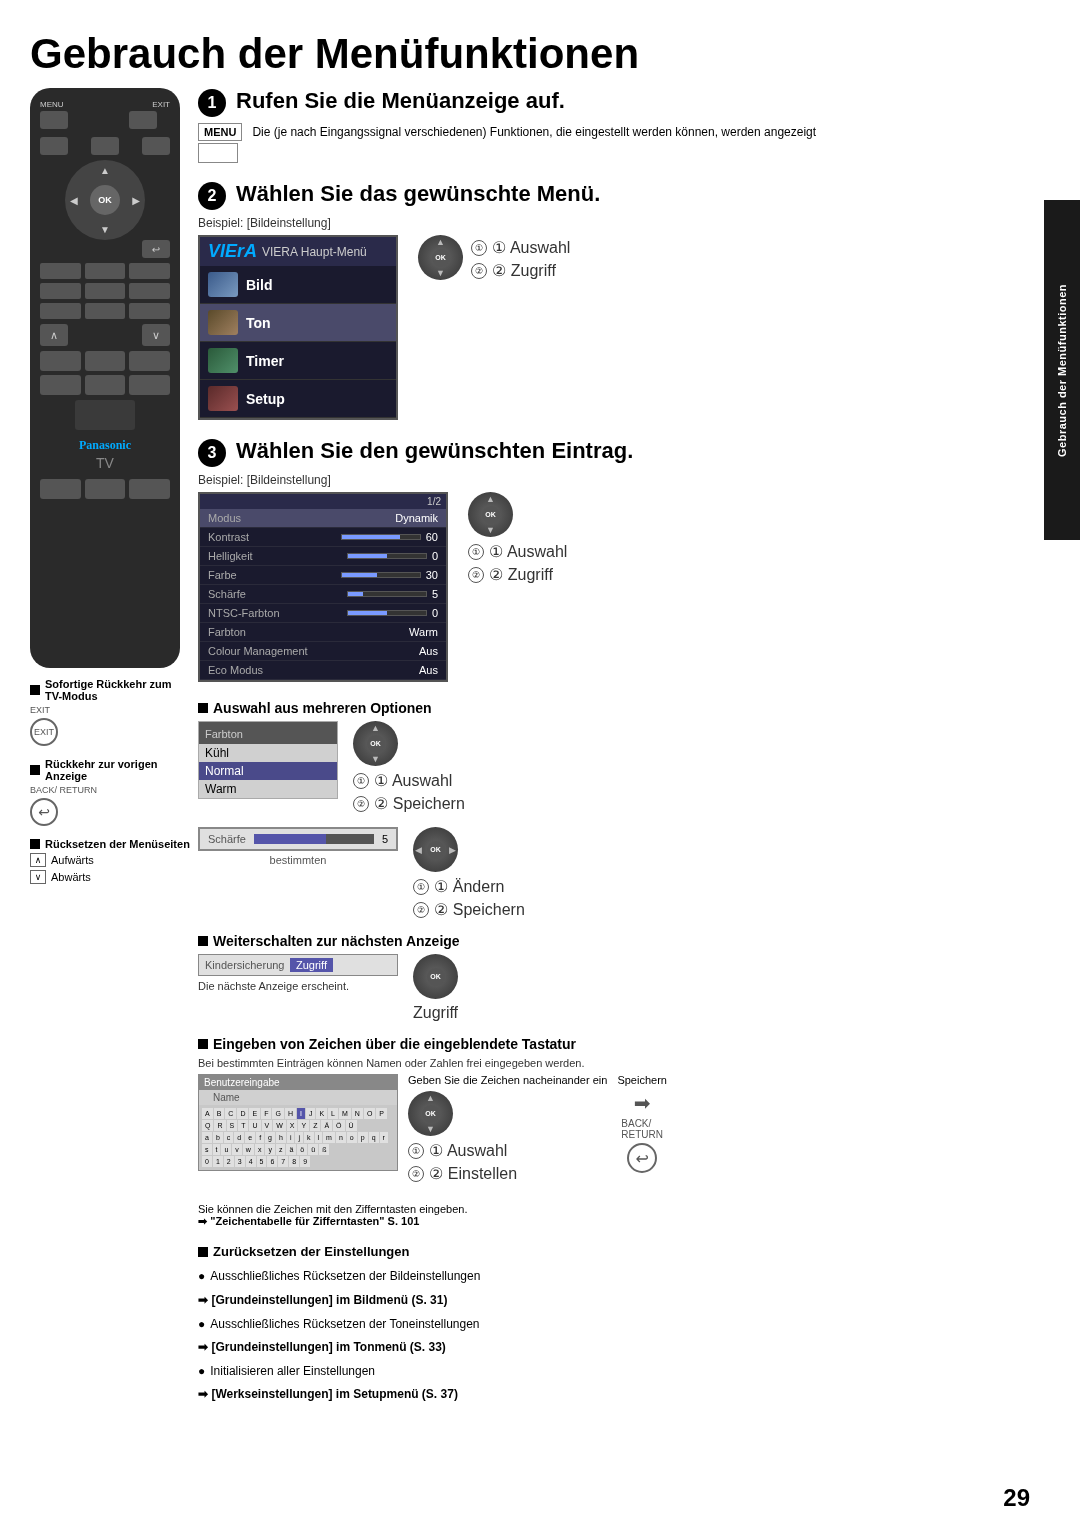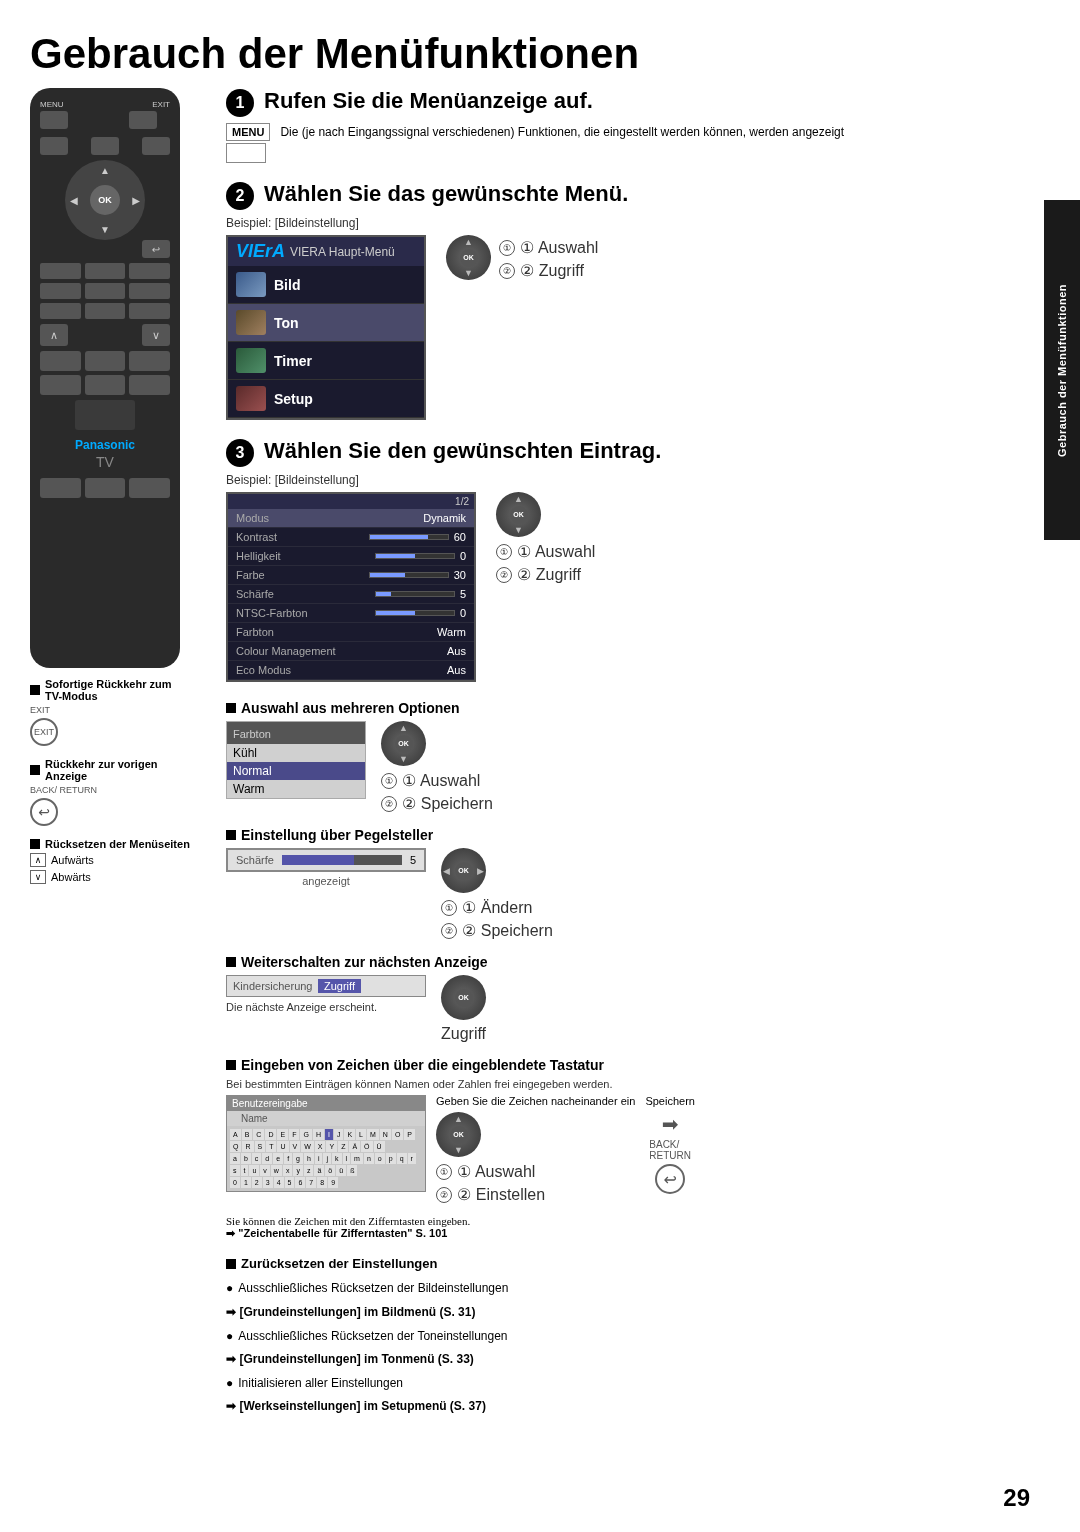--- a/index.html
+++ b/index.html
@@ -55,21 +55,21 @@
 
     .intro-text {
       font-size: 13px;
       margin-bottom: 20px;
       color: #333;
       line-height: 1.5;
     }
 
     .content-with-remote {
       display: flex;
-      gap: 36px;
+      gap: 8px;
     }
 
     
     .remote-column {
       width: 160px;
       flex-shrink: 0;
     }
 
     .remote-body {
       width: 150px;
@@ -200,20 +200,21 @@
       border-radius: 3px;
       margin: 5px auto;
     }
 
     .panasonic-label {
       color: #00aaff;
       font-size: 12px;
       font-weight: bold;
       text-align: center;
       margin: 8px 0 2px;
+      font-family: Liberation Serif, serif;
     }
 
     .tv-label {
       color: #888;
       font-size: 14px;
       text-align: center;
       margin-bottom: 8px;
     }
 
     .remote-bottom-btns {
@@ -1015,34 +1016,30 @@
                 <div class="hint-with-circle" style="margin-top:4px;">
                   <span class="circle-num">②</span>
                   <span class="hint-label">② Speichern</span>
                 </div>
               </div>
             </div>
           </div>
         </div>
 
         <div class="auswahl-section">
-          <div class="auswahl-header">
-            <span class="square-bullet"></span>
-            <span>Einstellung über Pegelsteller</span>
-          </div>
           <div class="auswahl-content">
             <div>
               <div class="pegelsteller-box">
                 <span class="pegel-label">Schärfe</span>
                 <div class="pegel-bar">
                   <div class="pegel-fill"></div>
                 </div>
                 <span class="pegel-num">5</span>
               </div>
-              <div style="text-align:center; font-size:11px; margin-top:3px; color:#555;">angezeigt</div>
+              <div style="text-align:center; font-size:11px; margin-top:3px; color:#555;">bestimmten</div>
             </div>
             <div>
               <div class="nav-circle-img" style="width:45px;height:45px;position:relative;">
                 <div class="ok-c">OK</div>
                 <span class="nav-arrow-up-down left-arr">◀</span>
                 <span class="nav-arrow-up-down right-arr">▶</span>
               </div>
               <div style="margin-top:5px;">
                 <div class="hint-with-circle">
                   <span class="circle-num">①</span>
@@ -1193,21 +1190,21 @@
             </div>
             <div>
               <p style="font-size:11px; margin-bottom:5px;">Speichern</p>
               <div style="display:flex; flex-direction:column; align-items:center; gap:3px;">
                 <div style="font-size:20px; color:#555;">➡</div>
                 <div style="font-size:10px; color:#555;">BACK/<br>RETURN</div>
                 <div class="back-circle" style="width:30px;height:30px;font-size:16px;">↩</div>
               </div>
             </div>
           </div>
-          <p style="font-size:11px; margin-top:11px;font-family:Liberation Serif, serif;">Sie können die Zeichen mit den Zifferntasten eingeben.</p>
+          <p style="font-size:11px; margin-top:20px;">Sie können die Zeichen mit den Zifferntasten eingeben.</p>
           <p style="font-size:11px; font-weight:bold;">➡ "Zeichentabelle für Zifferntasten" S. 101</p>
         </div>
 
         <div class="bottom-notes">
           <div class="section-header">
             <span class="square-bullet"></span>
             <span>Zurücksetzen der Einstellungen</span>
           </div>
           <div class="bullet-item">
             <span>●</span>

